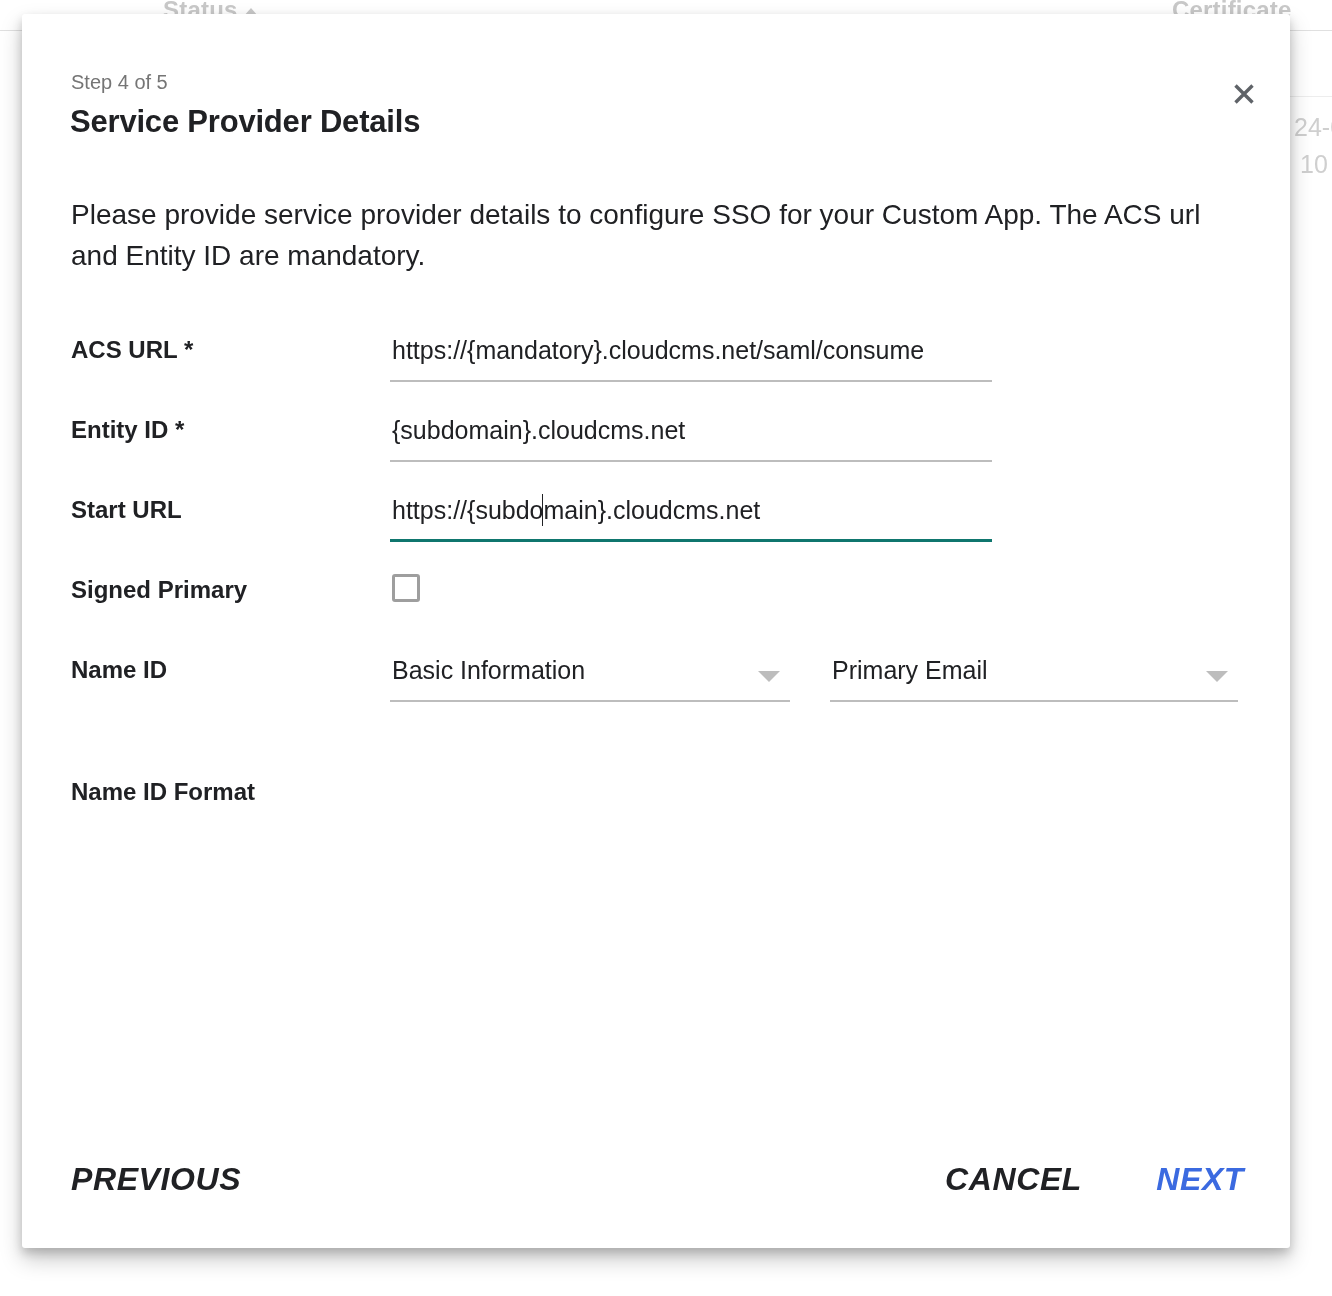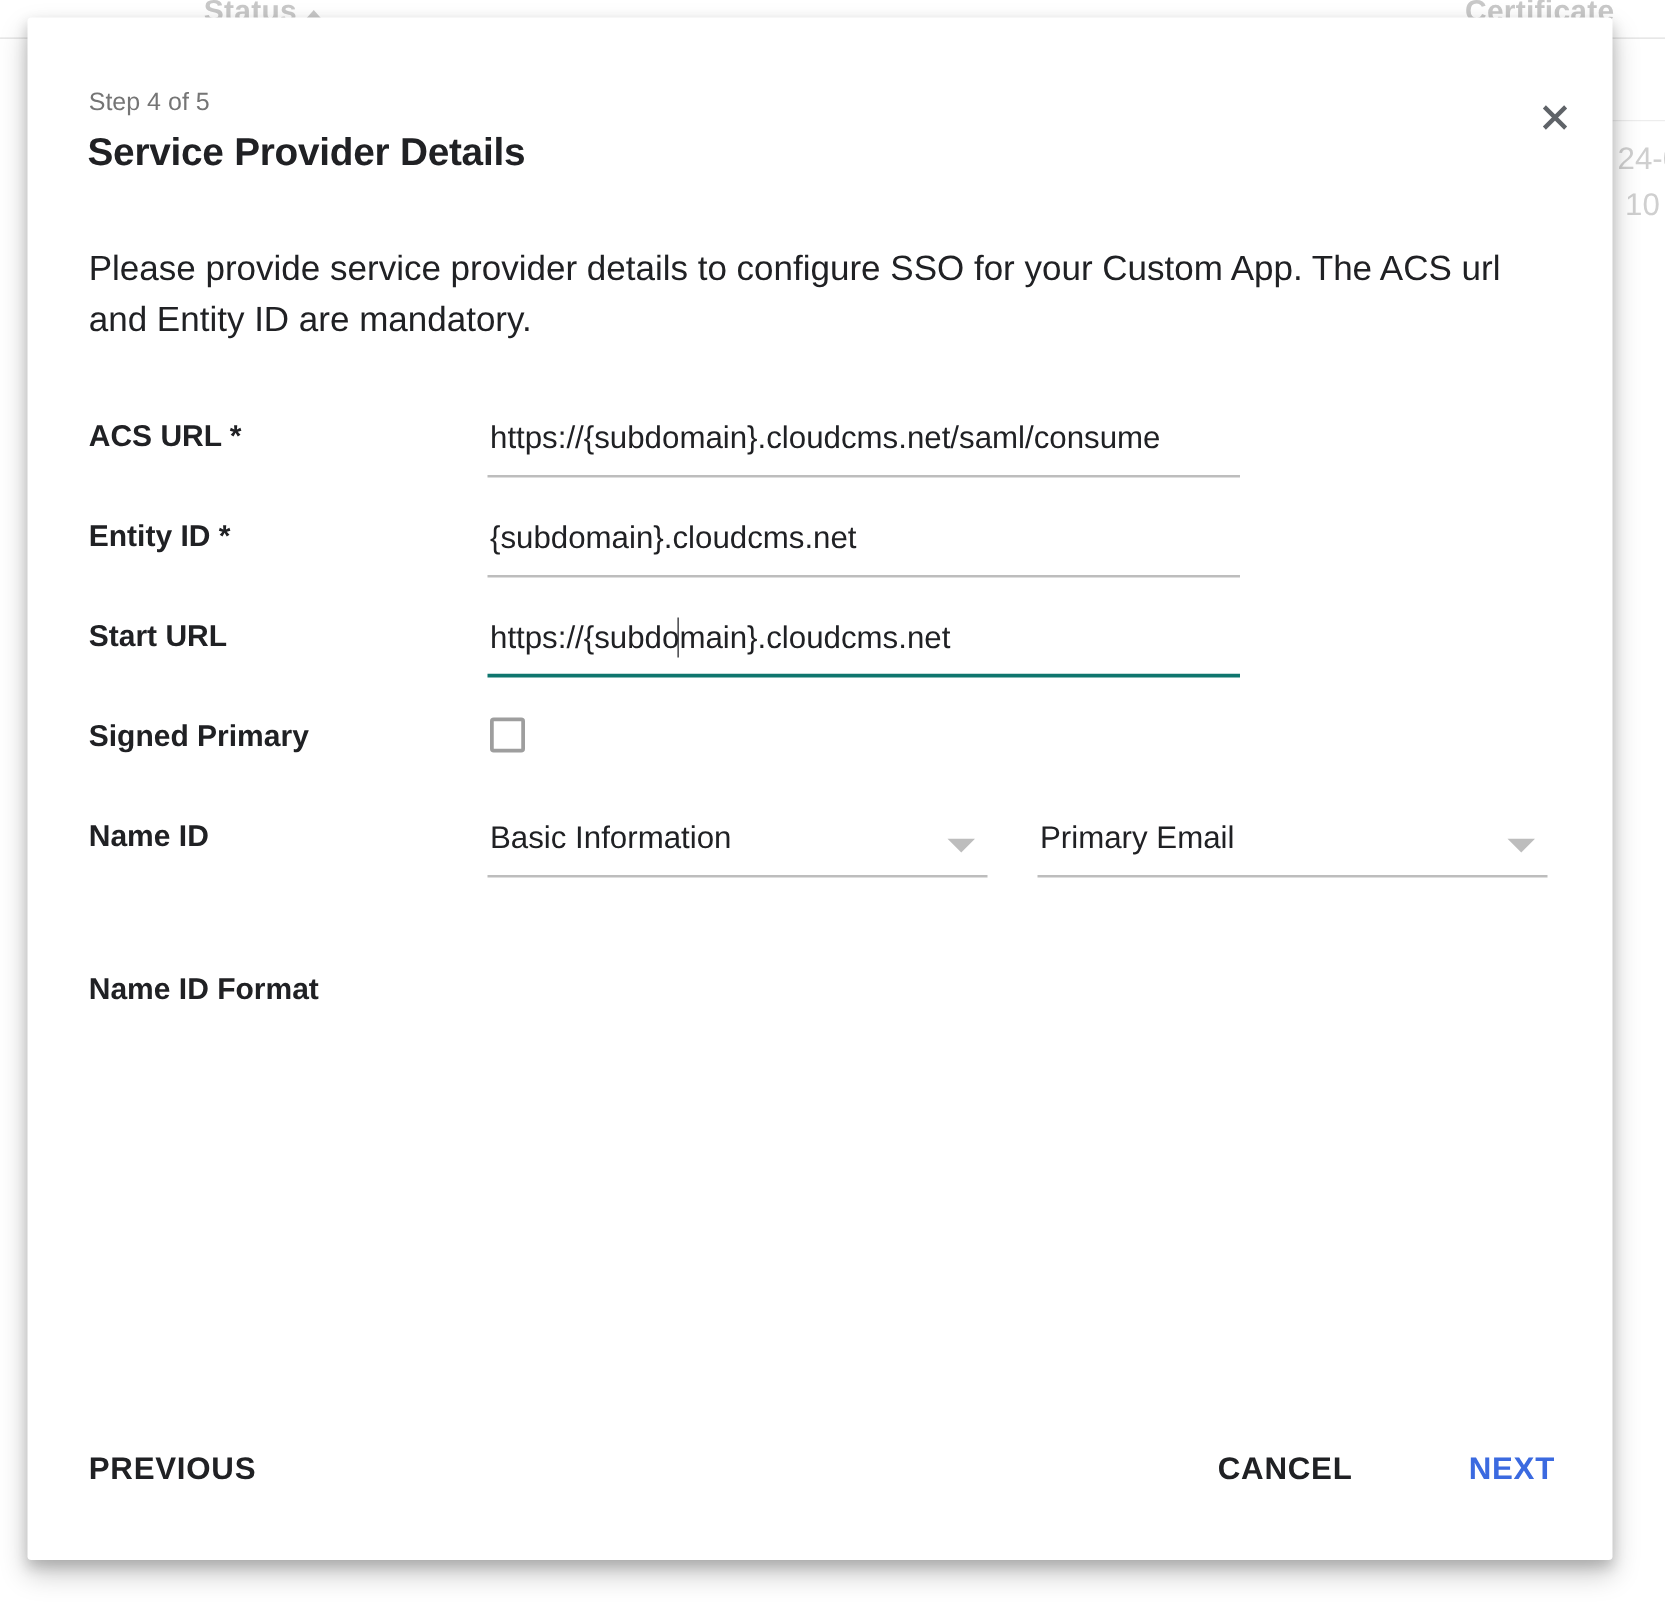--- a/index.html
+++ b/index.html
@@ -234,25 +234,26 @@
   
   #footer {
     position: absolute;
     left: 0;
     right: 0;
     bottom: 0;
     height: 110px;
   }
   .btn {
     position: absolute;
-    font-size: 25px;
+    font-size: 32px;
     font-weight: bold;
     letter-spacing: 0.6px;
     cursor: pointer;
     color: #202124;
+    font-style: italic;
   }
   #btn-previous { left: 49px; top: 23px; }
   #btn-cancel   { right: 208px; top: 23px; }
   #btn-next     { right: 46px; top: 23px; color: #3b6ae0; }
 </style>
 </head>
 <body>
 
 <div id="backdrop">
   <div id="bg-page-body"></div>
@@ -278,21 +279,21 @@
 
   <div class="modal-title">Service Provider Details</div>
 
   <div class="modal-desc">Please provide service provider details to configure SSO for your Custom App. The ACS url and Entity ID are mandatory.</div>
 
   <div id="form">
 
     <div class="row">
       <div class="row-label">ACS URL *</div>
       <div class="field">
-        <span class="value">https://{subdomain}.cloudcms.net/saml/consume</span>
+        <span class="value">https://{mandatory}.cloudcms.net/saml/consume</span>
       </div>
     </div>
 
     <div class="row">
       <div class="row-label">Entity ID *</div>
       <div class="field">
         <span class="value">{subdomain}.cloudcms.net</span>
       </div>
     </div>
 

